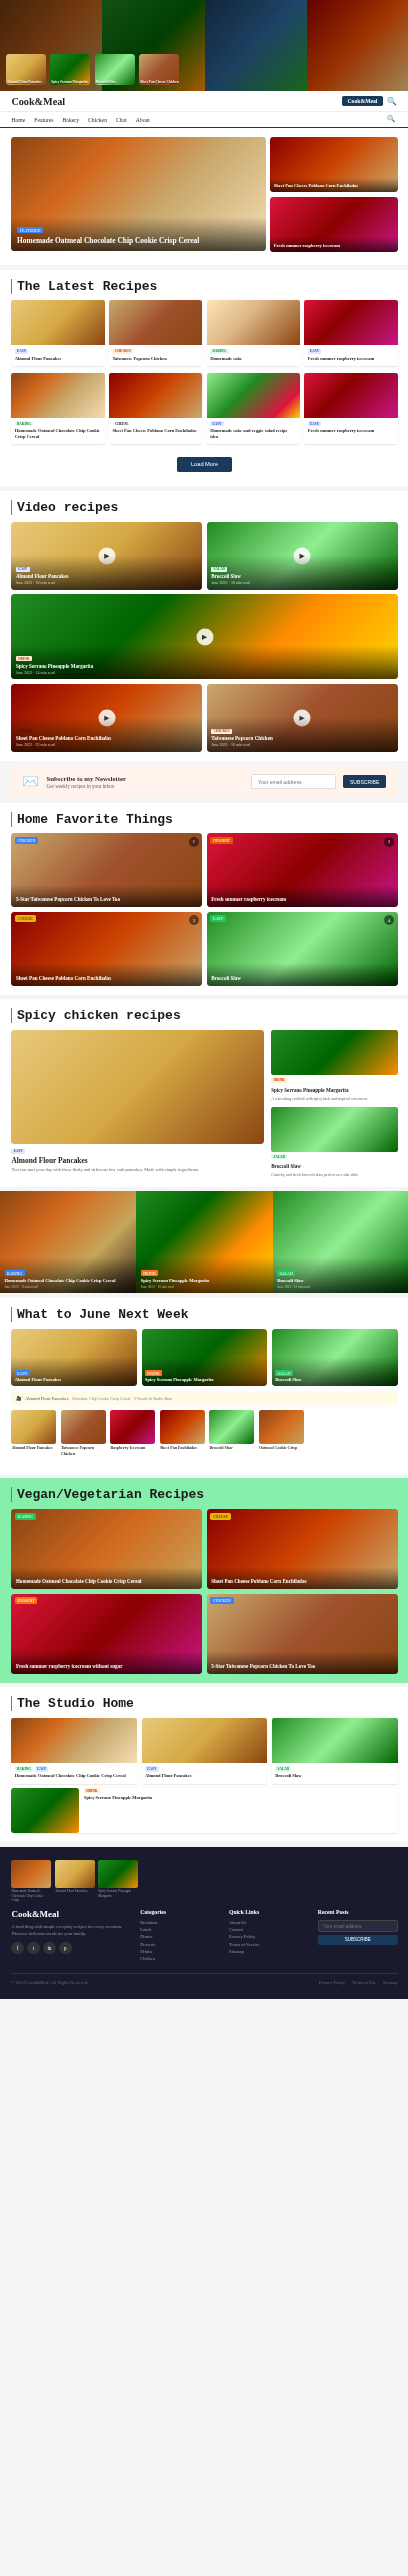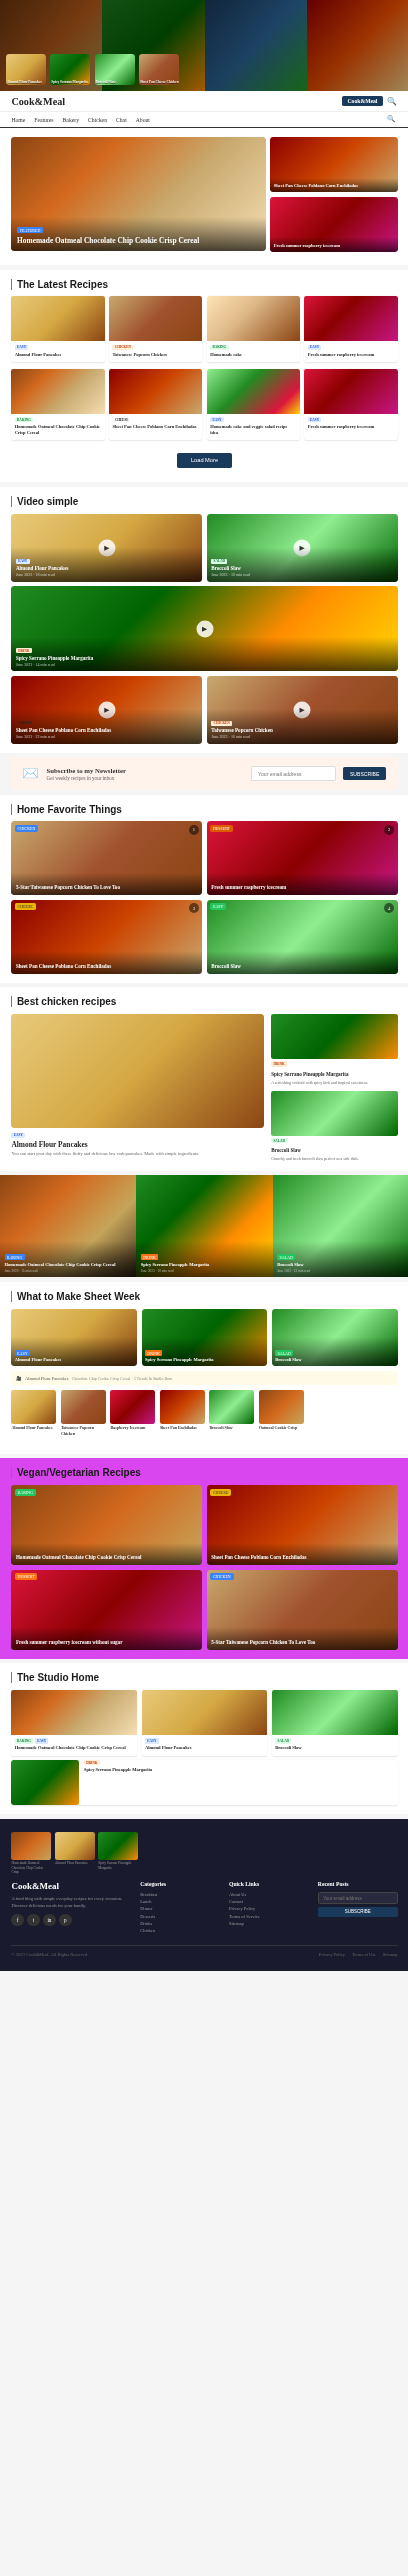--- a/index.html
+++ b/index.html
@@ -40,21 +40,21 @@
     .food-oatmeal { background: linear-gradient(135deg, #8B4513 0%, #D2691E 30%, #c8a96e 60%, #f5deb3 100%); }
     .food-pancakes { background: linear-gradient(135deg, #e8c97a 0%, #d4a843 50%, #8B4513 100%); }
     .food-chicken { background: linear-gradient(135deg, #c8a96e 0%, #a0522d 50%, #8B4513 100%); }
     .food-raspberry { background: linear-gradient(135deg, #dc143c 0%, #8b0000 40%, #c71585 100%); }
     .food-broccoli { background: linear-gradient(135deg, #228B22 0%, #90EE90 50%, #006400 100%); }
     .food-enchiladas { background: linear-gradient(135deg, #8B0000 0%, #cc4400 50%, #c8a96e 100%); }
     .food-cake { background: linear-gradient(135deg, #ffe4b5 0%, #deb887 40%, #8B4513 100%); }
     .food-salad { background: linear-gradient(135deg, #90EE90 0%, #228B22 40%, #dc143c 80%, #FFD700 100%); }
 
     
-    .section-title { font-size: 10px; font-weight: bold; color: #1a1a1a; margin-bottom: 6.8px; font-family: Liberation Sans, sans-serif; }
+    .section-title { font-size: 13px; font-weight: bold; color: #1a1a1a; margin-bottom: 6.8px; font-family: Liberation Mono, monospace; }
     .section-title-bar { border-left: 1.7px solid #e05a00; padding-left: 4.5px; }
 
     
     .recipe-grid-4 { display: grid; grid-template-columns: repeat(4, 1fr); gap: 4.5px; margin-bottom: 6.8px; }
     .recipe-card { border-radius: 2.3px; overflow: hidden; background: #fff; box-shadow: 0 0.6px 1.7px rgba(0,0,0,0.1); }
     .recipe-card-img { width: 100%; height: 45px; }
     .recipe-card-body { padding: 3.4px; }
     .recipe-card-title { font-size: 4.5px; font-weight: bold; color: #222; line-height: 1.3; margin-bottom: 1.1px; }
 
     
@@ -94,21 +94,21 @@
     .chicken-main-info { margin-top: 4.5px; }
     .chicken-main-title { font-size: 7.4px; font-weight: bold; color: #222; margin-bottom: 2.3px; }
     .chicken-main-desc { font-size: 4.5px; color: #666; line-height: 1.5; }
 
     
     .what-section { padding: 9px 11.4px; background: #fff; margin-bottom: 4.5px; }
     .what-grid { display: grid; grid-template-columns: repeat(3, 1fr); gap: 4.5px; }
     .what-card { border-radius: 3.4px; overflow: hidden; position: relative; height: 57px; }
 
     
-    .vegan-section { padding: 9px 11.4px; background: #d946ef; margin-bottom: 4.5px; }
+    .vegan-section { padding: 9px 11.4px; background: #86efac; margin-bottom: 4.5px; }
     .vegan-grid { display: grid; grid-template-columns: 1fr 1fr; gap: 4.5px; }
     .vegan-card { position: relative; border-radius: 3.4px; overflow: hidden; height: 80px; }
     .vegan-overlay { position: absolute; bottom: 0; left: 0; right: 0; background: linear-gradient(transparent, rgba(0,0,0,0.65)); padding: 11.4px 4.5px 4.5px; }
     .vegan-title { color: #fff; font-size: 5.1px; font-weight: bold; line-height: 1.3; }
 
     
     .studio-section { padding: 9px 11.4px; background: #fff; margin-bottom: 4.5px; }
     .studio-grid { display: grid; grid-template-columns: repeat(3, 1fr); gap: 4.5px; }
 
     
@@ -310,21 +310,21 @@
         <div class="recipe-card-title">Fresh summer raspberry icecream</div>
       </div>
     </div>
   </div>
   <div class="load-more">
     <button class="load-more-btn">Load More</button>
   </div>
 </div>
 
 <div class="section">
-  <div class="section-title section-title-bar">Video simple</div>
+  <div class="section-title section-title-bar">Video recipes</div>
   <div class="video-grid">
     <div class="video-card">
       <div class="video-card-img food-pancakes"></div>
       <div class="video-play">▶</div>
       <div class="video-info">
         <div class="tag-row">
             <span class="tag tag-blue">EASY</span>
           </div>
         <div class="video-title">Almond Flour Pancakes</div>
         <div class="video-meta">June 2023 · 18 min read</div>
@@ -421,21 +421,21 @@
       <div class="fav-badge" style="background:#22c55e;">EASY</div>
       <div class="fav-number">4</div>
       <div class="fav-overlay">
         <div class="fav-title">Broccoli Slaw</div>
       </div>
     </div>
   </div>
 </div>
 
 <div class="chicken-section">
-  <div class="section-title section-title-bar">Best chicken recipes</div>
+  <div class="section-title section-title-bar">Spicy chicken recipes</div>
   <div class="chicken-grid">
     <div class="chicken-main">
       <div style="width:100%;height:114px;border-radius:3.4px;background:linear-gradient(135deg,#e8c97a,#d4a843,#8B4513);"></div>
       <div class="chicken-main-info">
         <div class="tag-row" style="margin-top:4.5px;">
             <span class="tag tag-blue">EASY</span>
           </div>
         <div class="chicken-main-title">Almond Flour Pancakes</div>
         <div class="chicken-main-desc">You can start your day with these fluffy and delicious low carb pancakes. Made with simple ingredients.</div>
       </div>
@@ -482,21 +482,21 @@
     <div style="width:100%;height:100%;background:linear-gradient(135deg,#228B22,#90EE90,#006400);"></div>
     <div class="banner3-col-overlay">
       <div style="font-size:4px;background:#22c55e;color:#fff;padding:0.6px 2.3px;border-radius:1.1px;display:inline-block;margin-bottom:1.7px;">SALAD</div>
       <div class="banner3-col-title">Broccoli Slaw</div>
       <div class="banner3-col-meta">June 2023 · 12 min read</div>
     </div>
   </div>
 </div>
 
 <div class="what-section">
-  <div class="section-title section-title-bar">What to Make Sheet Week</div>
+  <div class="section-title section-title-bar">What to June Next Week</div>
   <div class="what-grid">
     <div class="what-card">
       <div style="width:100%;height:100%;background:linear-gradient(135deg,#e8c97a,#d4a843,#8B4513);"></div>
       <div style="position:absolute;bottom:0;left:0;right:0;background:linear-gradient(transparent,rgba(0,0,0,0.65));padding:11.4px 3.4px 3.4px;">
         <div style="font-size:4px;background:#3b82f6;color:#fff;padding:0.6px 2.3px;border-radius:1.1px;display:inline-block;margin-bottom:1.1px;">EASY</div>
         <div style="color:#fff;font-size:4.5px;font-weight:bold;">Almond Flour Pancakes</div>
       </div>
     </div>
     <div class="what-card">
       <div style="width:100%;height:100%;background:linear-gradient(135deg,#228B22,#006400,#ff8c00);"></div>

